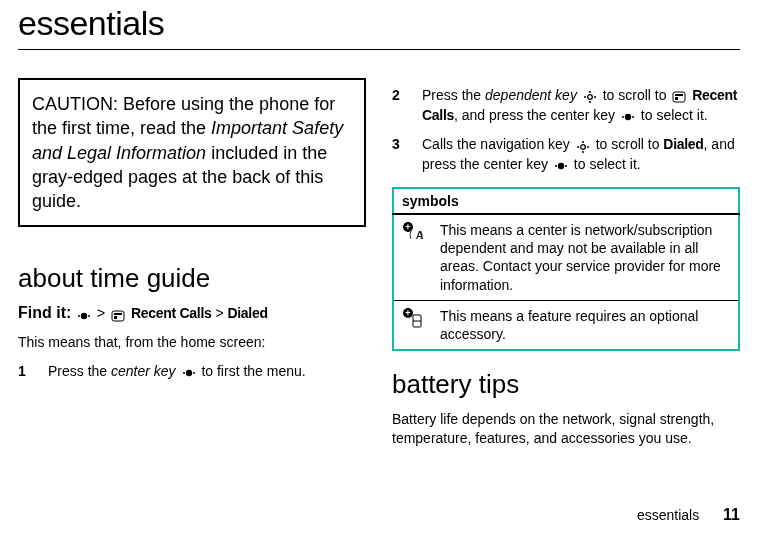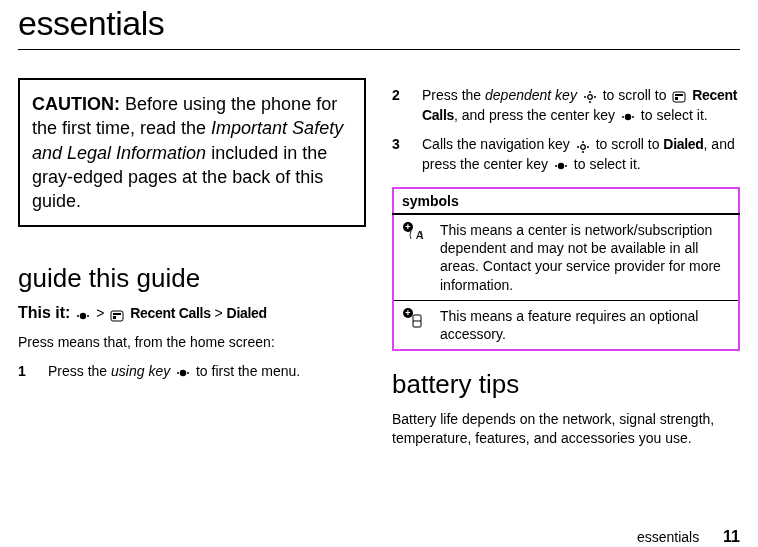--- a/index.html
+++ b/index.html
@@ -31,21 +31,21 @@
     width: 50%;
   }
   .caution-box {
     border: 2px solid #000;
     padding: 12px 12px 12px 12px;
     font-size: 18px;
     line-height: 1.35;
     margin-bottom: 36px;
   }
   .caution-box .caution-label {
-    font-weight: 700;
+    font-weight: 400;
     margin-top: 47px;
   }
   .caution-box .italic {
     font-style: italic;
   }
   .section-heading {
     font-size: 26px;
     font-weight: 400;
     margin-bottom: 10px;
   }
@@ -70,21 +70,21 @@
   .ol-num { font-weight: 700; min-width: 12px; }
   .ol-body { flex: 1; }
   .ol-body .italic { font-style: italic; }
   .key-icon {
     display: inline-block;
     vertical-align: middle;
     margin: 0 2px;
   }
   .right-top-list { margin-top: 8px; }
   .symbols-table {
-    border: 2px solid #d946ef;
+    border: 2px solid #14b8a6;
     width: 100%;
     border-collapse: collapse;
     margin-top: 12px;
     margin-bottom: 18px;
     font-size: 14px;
   }
   .symbols-header {
     border-bottom: 2px solid #000;
     padding: 4px 8px;
     font-weight: 700;
@@ -96,21 +96,21 @@
     vertical-align: top;
     line-height: 1.3;
   }
   .symbols-table td.icon-cell {
     width: 34px;
     text-align: center;
   }
   .footer {
     position: absolute;
     right: 18px;
-    bottom: 1px;
+    bottom: 23px;
     font-size: 14px;
     text-align: center;
   }
   .footer-label { margin-right: 20px; }
   .footer-page { font-weight: 700; font-size: 16px; }
   svg { display: inline-block; vertical-align: middle; }
 </style>
 </head>
 <body>
 
@@ -118,51 +118,51 @@
 <hr class="title-rule">
 
 <div class="columns">
 
   <div class="col">
 
     <div class="caution-box">
       <span class="caution-label">CAUTION:</span><span> Before using the phone for the first time, read the </span><span class="italic">Important Safety and Legal Information</span><span> included in the gray-edged pages at the back of this guide.</span>
     </div>
 
-    <h2 class="section-heading">guide this guide</h2>
+    <h2 class="section-heading">about time guide</h2>
 
 
     <p class="findit-line">
-      <span class="findit-label">This it:</span>
+      <span class="findit-label">Find it:</span>
       <span class="key-icon">
         <svg width="14" height="14">
             <circle cx="7" cy="7" r="3.2" fill="#000"></circle>
             <circle cx="2" cy="7" r="1" fill="#000"></circle>
             <circle cx="12" cy="7" r="1" fill="#000"></circle>
           </svg>
       </span>
       <span>&gt;</span>
       <span class="key-icon">
         <svg width="14" height="12">
             <rect x="1" y="1" width="12" height="10" rx="2" fill="none" stroke="#000" stroke-width="1"></rect>
             <rect x="3" y="3" width="8" height="2" fill="#000"></rect>
             <rect x="3" y="6" width="3" height="3" fill="#000"></rect>
           </svg>
       </span>
       <span class="bold-cond">Recent Calls</span>
       <span>&gt;</span>
       <span class="bold-cond">Dialed</span>
     </p>
 
-    <p class="body-text">Press means that, from the home screen:</p>
+    <p class="body-text">This means that, from the home screen:</p>
 
     <div class="ol-row">
       <div class="ol-num">1</div>
       <div class="ol-body">
-        <span>Press the </span><span class="italic">using key</span>
+        <span>Press the </span><span class="italic">center key</span>
         <span class="key-icon">
           <svg width="14" height="14">
               <circle cx="7" cy="7" r="3.2" fill="#000"></circle>
               <circle cx="2" cy="7" r="1" fill="#000"></circle>
               <circle cx="12" cy="7" r="1" fill="#000"></circle>
             </svg>
         </span>
         <span> to first the menu.</span>
       </div>
     </div>

